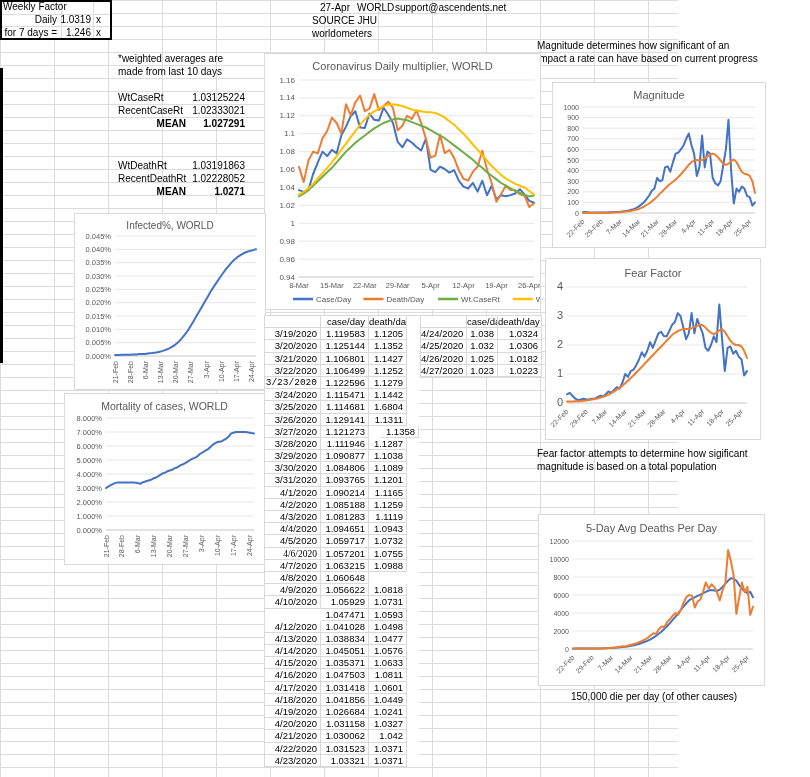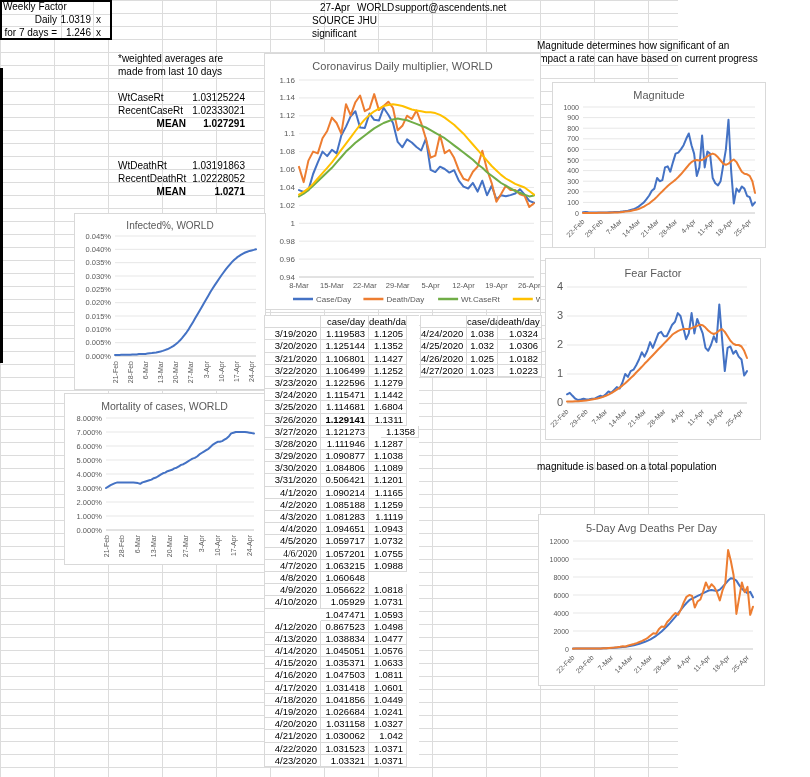--- a/index.html
+++ b/index.html
@@ -38,21 +38,21 @@
   <div class="cell r" style="left:58px;top:14px;width:33px">1.0319</div>
   <div class="cell" style="left:96px;top:14px">x</div>
   <div class="cell r" style="left:0;top:27px;width:57px">for 7 days =</div>
   <div class="cell r" style="left:58px;top:27px;width:33px">1.246</div>
   <div class="cell" style="left:96px;top:27px">x</div>
 
   <div class="cell r" style="left:300px;top:2px;width:50px">27-Apr</div>
   <div class="cell" style="left:357px;top:2px">WORLD</div>
   <div class="cell" style="left:395px;top:2px">support@ascendents.net</div>
   <div class="cell" style="left:312px;top:15px">SOURCE JHU</div>
-  <div class="cell" style="left:312px;top:28px">significant</div>
+  <div class="cell" style="left:312px;top:28px">worldometers</div>
 
   <div class="blackbar"></div>
 
   <div class="cell" style="left:118px;top:53px">*weighted averages are</div>
   <div class="cell" style="left:118px;top:66px">made from last 10 days</div>
 
   <div class="cell" style="left:118px;top:92px">WtCaseRt</div>
   <div class="cell r" style="left:155px;top:92px;width:90px">1.03125224</div>
   <div class="cell" style="left:118px;top:105px">RecentCaseRt</div>
   <div class="cell r" style="left:155px;top:105px;width:90px">1.02333021</div>
@@ -61,21 +61,23 @@
 
   <div class="cell" style="left:118px;top:160px">WtDeathRt</div>
   <div class="cell r" style="left:155px;top:160px;width:90px">1.03191863</div>
   <div class="cell" style="left:118px;top:173px">RecentDeathRt</div>
   <div class="cell r" style="left:155px;top:173px;width:90px">1.02228052</div>
   <div class="cell r b" style="left:118px;top:186px;width:68px">MEAN</div>
   <div class="cell r b" style="left:155px;top:186px;width:90px">1.0271</div>
 
   <div class="cell" style="left:537px;top:40px">Magnitude determines how significant of an</div>
   <div class="cell" style="left:537px;top:53px">impact a rate can have based on current progress</div>
+  <div class="cell" style="left:537px;top:448px">Fear factor attempts to determine how sigificant</div>
   <div class="cell" style="left:537px;top:461px">magnitude is based on a total population</div>
+  <div class="cell" style="left:540px;top:691px;width:228px;text-align:center">150,000 die per day (of other causes)</div>
 
   <div class="chart" style="left: 264px; top: 53px; width: 277px; height: 257px;"><svg width="275" height="255">
         <text x="137.5" y="16" text-anchor="middle" font-size="11" fill="#595959">Coronavirus Daily multiplier, WORLD</text>
         <line x1="34" y1="223" x2="269" y2="223" stroke="#c6c6c6" stroke-width="1"></line>
         <text x="30" y="225.5" text-anchor="end" font-size="8" fill="#595959">0.94</text>
         <line x1="34" y1="205.0909090909091" x2="269" y2="205.0909090909091" stroke="#e7e7e7" stroke-width="1"></line>
         <text x="30" y="207.5909090909091" text-anchor="end" font-size="8" fill="#595959">0.96</text>
         <line x1="34" y1="187.1818181818182" x2="269" y2="187.1818181818182" stroke="#e7e7e7" stroke-width="1"></line>
         <text x="30" y="189.6818181818182" text-anchor="end" font-size="8" fill="#595959">0.98</text>
         <line x1="34" y1="169.27272727272728" x2="269" y2="169.27272727272728" stroke="#e7e7e7" stroke-width="1"></line>
@@ -295,37 +297,37 @@
         <div class="tcell" style="width: 56px;">3/21/2020</div>
         <div class="tcell" style="width: 48px;">1.106801</div>
         <div class="tcell" style="width: 38px;">1.1427</div>
       </div>
       <div class="trow">
         <div class="tcell" style="width: 56px;">3/22/2020</div>
         <div class="tcell" style="width: 48px;">1.106499</div>
         <div class="tcell" style="width: 38px;">1.1252</div>
       </div>
       <div class="trow">
-        <div class="tcell" style="width: 56px;">3/23/2020</div>
+        <div class="tcell" style="width: 56px; font-family: Liberation Mono, monospace;">3/23/2020</div>
         <div class="tcell" style="width: 48px;">1.122596</div>
         <div class="tcell" style="width: 38px;">1.1279</div>
       </div>
       <div class="trow">
         <div class="tcell" style="width: 56px;">3/24/2020</div>
         <div class="tcell" style="width: 48px;">1.115471</div>
         <div class="tcell" style="width: 38px;">1.1442</div>
       </div>
       <div class="trow">
         <div class="tcell" style="width: 56px;">3/25/2020</div>
         <div class="tcell" style="width: 48px;">1.114681</div>
         <div class="tcell" style="width: 38px;">1.6804</div>
       </div>
       <div class="trow">
         <div class="tcell" style="width: 56px;">3/26/2020</div>
-        <div class="tcell" style="width: 48px; font-weight: bold;">1.129141</div>
+        <div class="tcell" style="width: 48px;">1.129141</div>
         <div class="tcell" style="width: 38px;">1.1311</div>
       </div>
       <div class="trow">
         <div class="tcell" style="width: 56px;">3/27/2020</div>
         <div class="tcell" style="width: 48px;">1.121273</div>
         <div class="tcell" style="width: 38px; margin-left: 12px;">1.1358</div>
       </div>
       <div class="trow">
         <div class="tcell" style="width: 56px;">3/28/2020</div>
         <div class="tcell" style="width: 48px;">1.111946</div>
@@ -336,21 +338,21 @@
         <div class="tcell" style="width: 48px;">1.090877</div>
         <div class="tcell" style="width: 38px;">1.1038</div>
       </div>
       <div class="trow">
         <div class="tcell" style="width: 56px;">3/30/2020</div>
         <div class="tcell" style="width: 48px;">1.084806</div>
         <div class="tcell" style="width: 38px;">1.1089</div>
       </div>
       <div class="trow">
         <div class="tcell" style="width: 56px;">3/31/2020</div>
-        <div class="tcell" style="width: 48px;">0.506421</div>
+        <div class="tcell" style="width: 48px;">1.093765</div>
         <div class="tcell" style="width: 38px;">1.1201</div>
       </div>
       <div class="trow">
         <div class="tcell" style="width: 56px;">4/1/2020</div>
         <div class="tcell" style="width: 48px;">1.090214</div>
         <div class="tcell" style="width: 38px;">1.1165</div>
       </div>
       <div class="trow">
         <div class="tcell" style="width: 56px;">4/2/2020</div>
         <div class="tcell" style="width: 48px;">1.085188</div>
@@ -396,21 +398,21 @@
         <div class="tcell" style="width: 48px;">1.05929</div>
         <div class="tcell" style="width: 38px;">1.0731</div>
       </div>
       <div class="trow">
         <div class="tcell" style="width: 56px; margin-top: 26px;">4/11/2020</div>
         <div class="tcell" style="width: 48px;">1.047471</div>
         <div class="tcell" style="width: 38px;">1.0593</div>
       </div>
       <div class="trow">
         <div class="tcell" style="width: 56px;">4/12/2020</div>
-        <div class="tcell" style="width: 48px;">0.867523</div>
+        <div class="tcell" style="width: 48px;">1.041028</div>
         <div class="tcell" style="width: 38px;">1.0498</div>
       </div>
       <div class="trow">
         <div class="tcell" style="width: 56px;">4/13/2020</div>
         <div class="tcell" style="width: 48px;">1.038834</div>
         <div class="tcell" style="width: 38px;">1.0477</div>
       </div>
       <div class="trow">
         <div class="tcell" style="width: 56px;">4/14/2020</div>
         <div class="tcell" style="width: 48px;">1.045051</div>

